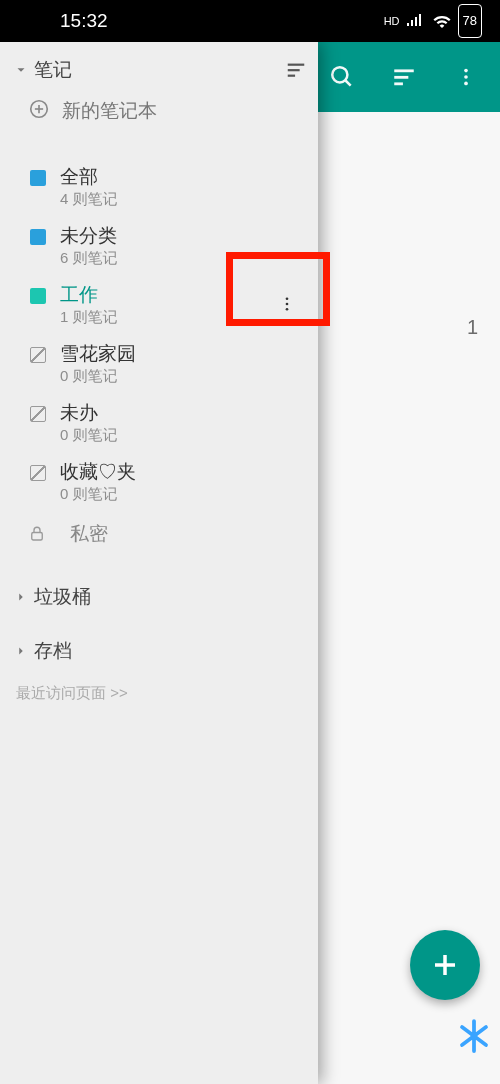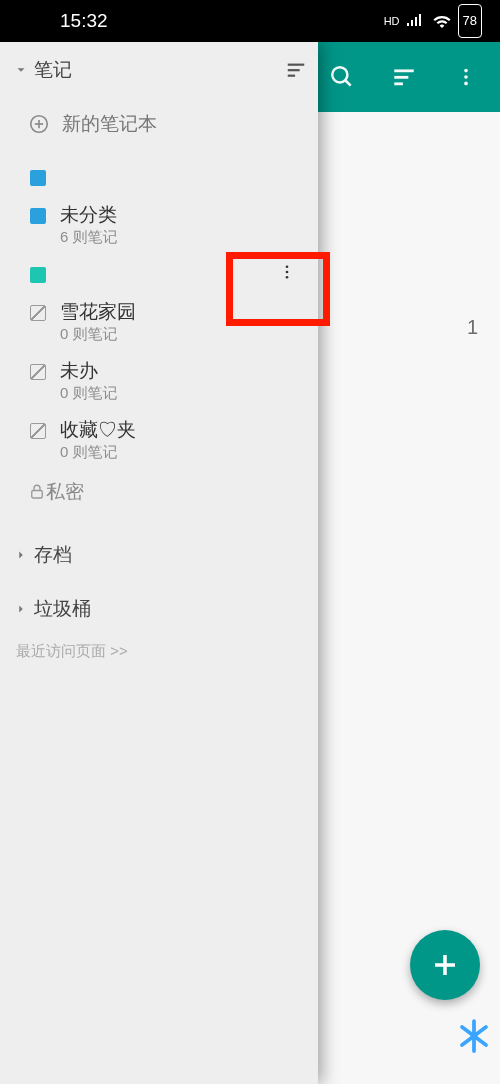--- a/index.html
+++ b/index.html
@@ -13,33 +13,33 @@
   
   .appbar { position: absolute; top: 42px; left: 0; right: 0; height: 70px; background: #009688; display: flex; align-items: center; justify-content: flex-end; gap: 10px; padding-right: 8px; }
   .appbar .iconbtn { width: 52px; height: 52px; display: flex; align-items: center; justify-content: center; color: #fff; }
   .appbar svg { opacity: .95; }
   
   .drawer { position: absolute; top: 42px; left: 0; width: 318px; bottom: 0; background: #eeeeee; box-shadow: 4px 0 16px rgba(0,0,0,.35); z-index: 10; display: flex; flex-direction: column; }
   .drawer .section-head { display: flex; align-items: center; height: 56px; padding: 0 4px 0 10px; color: #555; }
   .drawer .chev { width: 22px; display: flex; align-items: center; justify-content: center; color: #777; }
   .drawer .section-title { font-size: 19px; color: #444; margin-left: 2px; flex: 1; }
   .drawer .sortbtn { width: 36px; height: 36px; display: flex; align-items: center; justify-content: center; color: #555; }
-  .new-nb { display: flex; align-items: center; height: 52px; padding-left: 28px; gap: 12px; color: #777; font-size: 19px; }
+  .new-nb { display: flex; height: 52px; padding-left: 28px; gap: 12px; color: #777; font-size: 19px; }
   .new-nb svg { color: #888; }
   .nb-list { padding-top: 8px; }
   .nb-item { display: flex; align-items: flex-start; padding: 8px 4px 8px 28px; gap: 12px; position: relative; }
   .nb-item .iconslot { width: 20px; height: 20px; flex: 0 0 20px; margin-top: 2px; display: flex; align-items: center; justify-content: center; }
   .nb-item .colorbox { width: 16px; height: 16px; border-radius: 2px; }
   .nb-item .outline { width: 16px; height: 16px; border: 1.4px solid #9a9a9a; border-radius: 2px; background: linear-gradient(135deg, transparent 45%, #9a9a9a 45%, #9a9a9a 55%, transparent 55%); }
   .nb-item .txt .name { font-size: 19px; color: #333; line-height: 22px; }
   .nb-item.active .txt .name { color: #009688; }
   .nb-item .txt .count { font-size: 15px; color: #8d8d8d; margin-top: 2px; }
   .nb-item .more { position: absolute; right: 22px; top: 50%; transform: translateY(-50%); display: none; }
   .nb-item.active .more { display: block; }
-  .lock-item { display: flex; align-items: center; height: 44px; padding-left: 28px; gap: 0; color: #888; font-size: 19px; }
+  .lock-item { display: flex; align-items: center; height: 44px; padding-left: 28px; gap: 24px; color: #888; font-size: 19px; }
   .simple-head { display: flex; align-items: center; height: 54px; padding-left: 10px; gap: 2px; color: #444; font-size: 19px; }
   .recent { padding: 6px 0 0 16px; color: #aaa; font-size: 15px; }
   
   .mainarea { position: absolute; top: 112px; left: 318px; right: 0; bottom: 0; background: #f7f7f7; }
   .pagecount { position: absolute; top: 204px; right: 22px; font-size: 20px; color: #6c6c6c; }
   
   .redbox { position: absolute; top: 252px; left: 226px; width: 104px; height: 74px; border: 7px solid #ff1a00; z-index: 30; pointer-events: none; }
   
   .fab { position: absolute; right: 20px; bottom: 84px; width: 70px; height: 70px; border-radius: 50%; background: #009688; box-shadow: 0 4px 10px rgba(0,0,0,.3); display: flex; align-items: center; justify-content: center; color: #fff; z-index: 5; }
   
@@ -128,33 +128,41 @@
           <line x1="7.5" y1="12" x2="16.5" y2="12"></line>
         </svg>
       <span>新的笔记本</span>
     </div>
 
     <div class="nb-list" id="nb-list">
         <div class="nb-item">
           <span class="iconslot">
             <span class="colorbox" style="background: rgb(42, 160, 220);"></span>
           </span>
+          <span class="txt">
+            <div class="name">全部</div>
+            <div class="count">4 则笔记</div>
+          </span>
         </div>
         <div class="nb-item">
           <span class="iconslot">
             <span class="colorbox" style="background: rgb(42, 160, 220);"></span>
           </span>
           <span class="txt">
             <div class="name">未分类</div>
             <div class="count">6 则笔记</div>
           </span>
         </div>
         <div class="nb-item active">
           <span class="iconslot">
             <span class="colorbox" style="background: rgb(28, 198, 176);"></span>
+          </span>
+          <span class="txt">
+            <div class="name">工作</div>
+            <div class="count">1 则笔记</div>
           </span>
           <span class="more"><svg width="18" height="18" viewBox="0 0 24 24" fill="#333">
               <circle cx="12" cy="5" r="1.8"></circle>
               <circle cx="12" cy="12" r="1.8"></circle>
               <circle cx="12" cy="19" r="1.8"></circle>
             </svg></span>
         </div>
         <div class="nb-item">
           <span class="iconslot">
             <span class="outline"></span>
@@ -193,30 +201,30 @@
     </div>
 
     <div style="height:14px"></div>
 
     <div class="simple-head">
       <span class="chev">
         <svg width="14" height="14" viewBox="0 0 24 24" fill="#777">
             <path d="M9 6l6 6-6 6z"></path>
           </svg>
       </span>
-      <span>存档</span>
+      <span>垃圾桶</span>
     </div>
 
     <div class="simple-head">
       <span class="chev">
         <svg width="14" height="14" viewBox="0 0 24 24" fill="#777">
             <path d="M9 6l6 6-6 6z"></path>
           </svg>
       </span>
-      <span>垃圾桶</span>
+      <span>存档</span>
     </div>
 
     <div class="recent">
       <span>最近访问页面 &gt;&gt;</span>
     </div>
   </div>
 
   <div class="redbox"></div>
 
   <div class="watermark">

